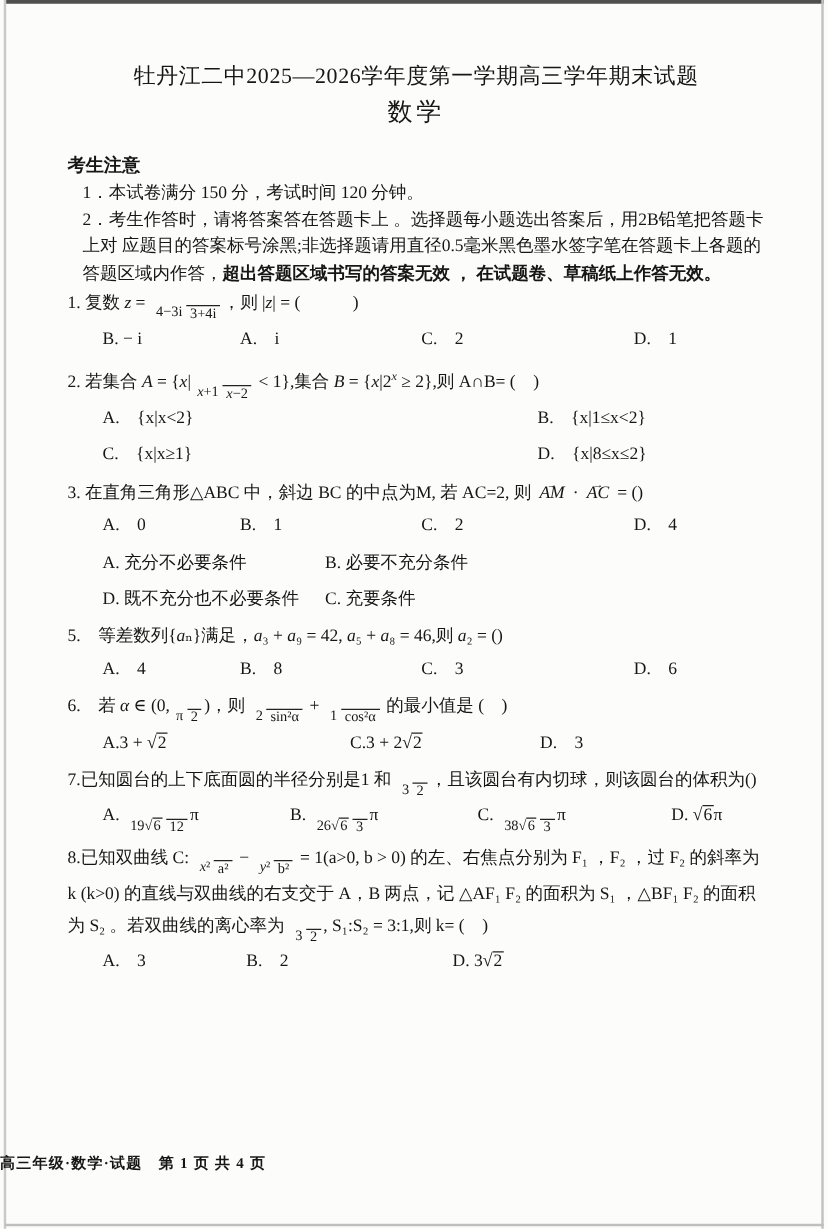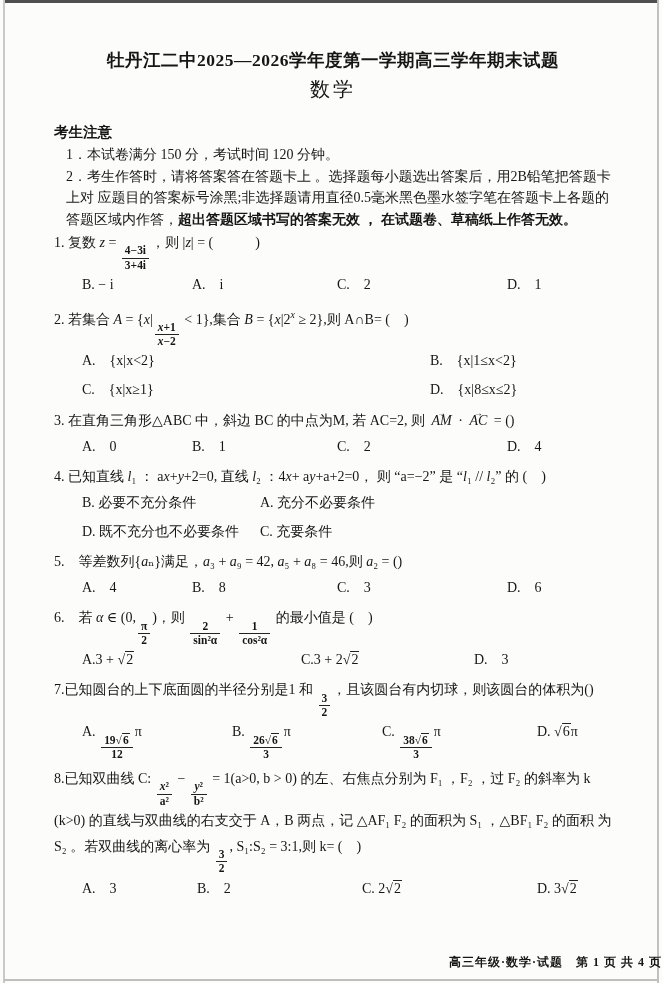--- a/index.html
+++ b/index.html
@@ -10,49 +10,49 @@
     font-size:14px;
   }
   .edge{position:absolute;}
   .edge.top{top:0;left:4px;right:3px;height:3px;background:#4f4f4f;}
   .edge.left{top:0;bottom:0;left:3px;width:2px;background:#c9c9c9;}
   .edge.right{top:0;bottom:0;right:3px;width:2px;background:#c2c2c2;}
   .edge.bottom{bottom:2px;left:4px;right:3px;height:2px;background:#bfbfbf;}
 
   .page{position:absolute;inset:0;padding:36px 50px 0 54px;box-sizing:border-box;}
 
-  h1.title{font-size:17.5px;font-weight:700;text-align:center;margin:12px 0 4px;letter-spacing:.5px;}
+  h1.title{font-size:17.5px;font-weight:400;text-align:center;margin:12px 0 4px;letter-spacing:.5px;}
   h2.subject{font-size:20px;font-weight:400;text-align:center;margin:2px 0 20px;letter-spacing:3px;}
 
   .notice-head{font-weight:700;font-size:14.5px;margin:0 0 2px;}
   .notice-item{padding-left:12px;line-height:21.5px;margin:0;}
   .section-head{font-weight:700;font-size:14.5px;line-height:23px;margin:9px 0 7px;}
 
   p{margin:0;}
   .q{margin:0 0 5px;}
   .stem{line-height:26px;}
   .opts{padding-left:28px;line-height:25px;}
   .row4{display:grid;grid-template-columns:110px 145px 170px auto;}
   .row8{grid-template-columns:115px 165px 175px auto;}
   .rowf{grid-template-columns:150px 150px 155px auto;}
-  .row3{display:grid;grid-template-columns:198px 152px auto;gap:21px;}
+  .row3{display:grid;grid-template-columns:198px 152px auto;}
   .grid2{display:grid;row-gap:4px;}
   .grid2.wide{grid-template-columns:348px auto;}
   .grid2.mid{grid-template-columns:178px auto;}
 
   
-  .frac{display:inline-flex;flex-direction:column;text-align:center;vertical-align:-0.65em;line-height:1.15;font-size:0.82em;margin:0 2px;font-weight:bold;}
+  .frac{display:inline-flex;flex-direction:row;text-align:right;vertical-align:-0.65em;line-height:1.15;font-size:0.82em;margin:0 2px;}
   .fn{padding:0 3px;}
   .fd{border-top:1px solid #222;padding:0 3px;}
   .vec{position:relative;display:inline-block;font-style:italic;margin:0 3px;padding-top:1px;}
   .vec::after{content:"\2192";position:absolute;left:0;right:0;top:-0.8em;font-size:0.62em;text-align:center;font-style:normal;}
   .sr{border-top:1px solid #222;padding:0 1px;}
   sup{font-size:0.7em;}
 
-  .footer{position:absolute;bottom:12px;left:0;right:0;text-align:right;font-weight:700;font-size:12px;letter-spacing:1px;margin-top:45px;}
+  .footer{position:absolute;bottom:44px;left:0;right:0;text-align:left;font-weight:700;font-size:12px;letter-spacing:1px;margin-top:45px;}
 </style>
 </head>
 <body>
 
 <div class="page">
   <div class="edge top"></div>
   <div class="edge left"></div>
   <div class="edge right"></div>
   <div class="edge bottom"></div>
 
@@ -96,24 +96,23 @@
     <p class="stem">3. 在直角三角形△ABC 中，斜边 BC 的中点为M, 若 AC=2, 则 <span class="vec">AM</span> · <span class="vec">AC</span> = ()</p>
     <p class="opts row4">
       <span class="opt">A.　0</span>
       <span class="opt">B.　1</span>
       <span class="opt">C.　2</span>
       <span class="opt">D.　4</span>
     </p>
   </section>
 
   <section class="q">
-    <p class="stem">4. 已知直线 <i>l</i>₁ ： a<i>x</i>+<i>y</i>+2=0, 直线 <i>l</i>₂ ：4<i>x</i>+ a<i>y</i>+a+2=0， 则 “a=−2” 是 “<i>l</i>₁ // <i>l</i>₂” 的 (　)</p>
     <p class="opts grid2 mid">
+      <span class="opt">A. 充分不必要条件</span>
       <span class="opt">B. 必要不充分条件</span>
-      <span class="opt">A. 充分不必要条件</span>
       <span class="opt">D. 既不充分也不必要条件</span>
       <span class="opt">C. 充要条件</span>
     </p>
   </section>
 
   <section class="q">
     <p class="stem">5.　等差数列{<i>a</i>ₙ}满足，<i>a</i>₃ + <i>a</i>₉ = 42, <i>a</i>₅ + <i>a</i>₈ = 46,则 <i>a</i>₂ = ()</p>
     <p class="opts row4">
       <span class="opt">A.　4</span>
       <span class="opt">B.　8</span>
@@ -169,19 +168,18 @@
         </span> − <span class="frac">
           <span class="fn"><i>y</i>²</span>
           <span class="fd">b²</span>
         </span> = 1(a&gt;0, b &gt; 0) 的左、右焦点分别为 F₁ ，F₂ ，过 F₂ 的斜率为 k (k&gt;0) 的直线与双曲线的右支交于 A，B 两点，记 △AF₁ F₂ 的面积为 S₁ ，△BF₁ F₂ 的面积 为 S₂ 。若双曲线的离心率为 <span class="frac">
           <span class="fn">3</span>
           <span class="fd">2</span>
         </span>, S₁:S₂ = 3:1,则 k= (　)</p>
     <p class="opts row4 row8">
       <span class="opt">A.　3</span>
       <span class="opt">B.　2</span>
-      <span class="opt">C. 2√<span class="sr">2</span></span>
       <span class="opt">D. 3√<span class="sr">2</span></span>
     </p>
   </section>
 
   <p class="footer">高三年级·数学·试题　第 1 页 共 4 页</p>
 </div>
 
 </body></html>

